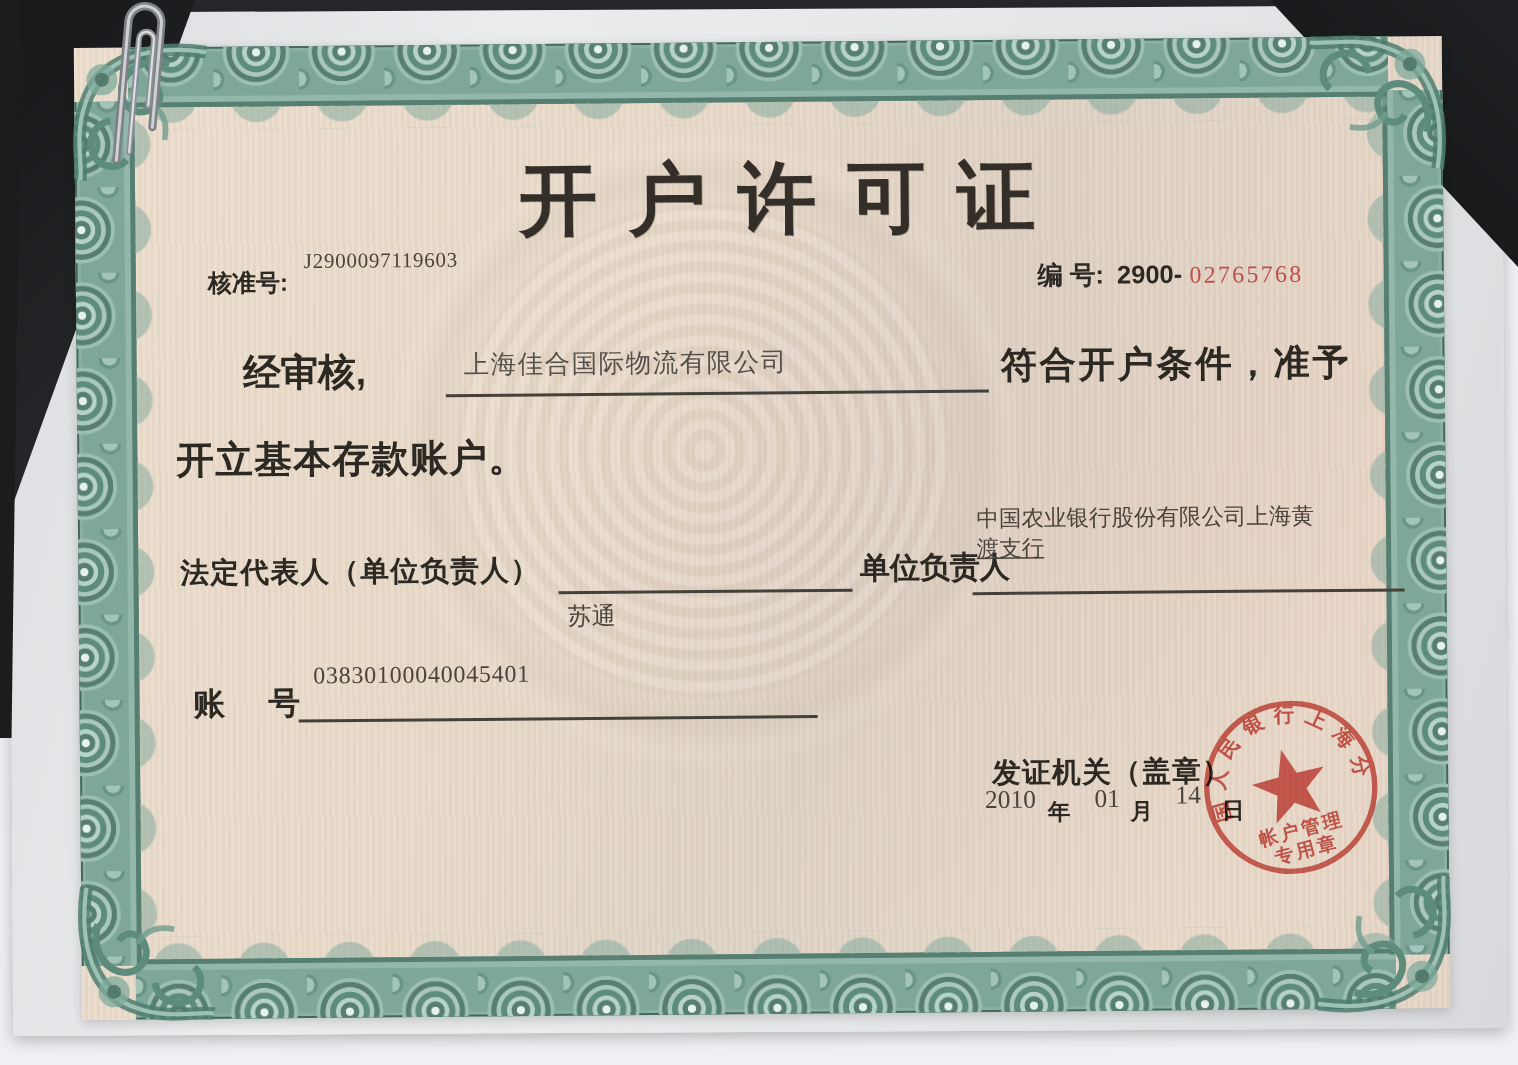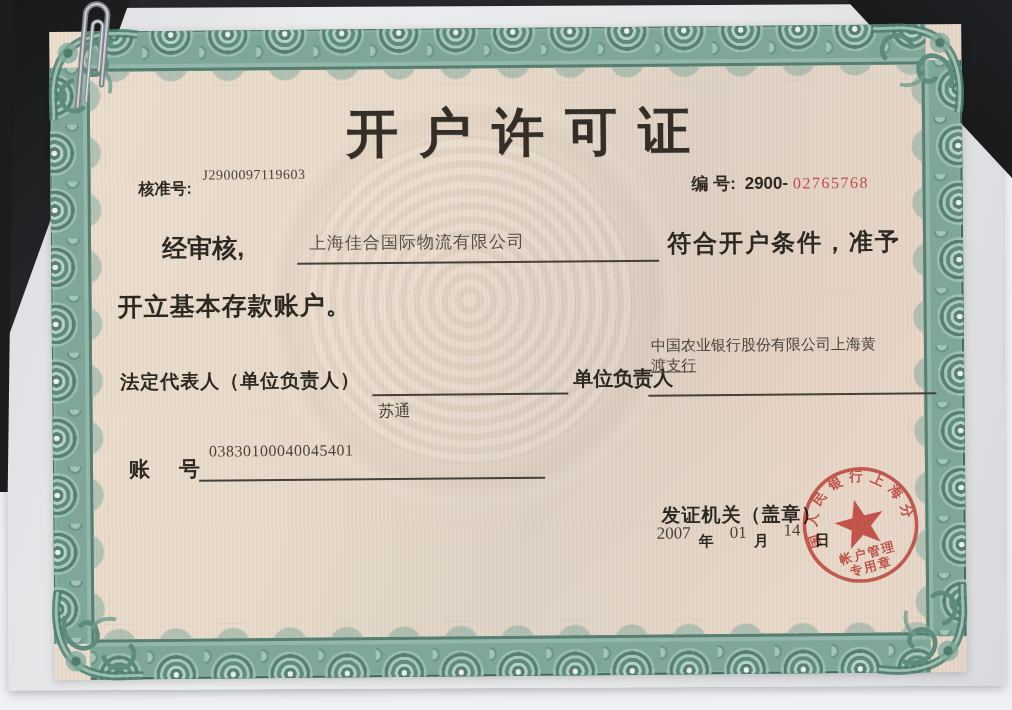--- a/index.html
+++ b/index.html
@@ -174,21 +174,21 @@
     <div class="t print" style="left:599px;top:310px;font-size:15px;">中国农业银行股份有限公司上海黄</div>
     <div class="t print" style="left:599px;top:330px;font-size:15px;text-decoration:underline;">渡支行</div>
     <div class="underline" style="left:596px;top:368px;width:288px;"></div>
 
     <div class="t lbl" style="left:76px;top:424px;font-size:21px;letter-spacing:4px;">账　号</div>
     <div class="t print" style="left:156px;top:412px;font-size:16px;letter-spacing:.5px;">03830100040045401</div>
     <div class="underline" style="left:146px;top:449px;width:346px;"></div>
 
     <div class="t lbl" style="left:608px;top:476px;font-size:19px;letter-spacing:1px;">发证机关（盖章）</div>
     <div class="t" style="left:603px;top:495px;width:230px;height:40px;">
-      <span class="print" style="position:absolute;left:0;top:2px;font-size:17px;">2007</span>
+      <span class="print" style="position:absolute;left:0;top:2px;font-size:17px;">2010</span>
       <span class="lbl" style="position:absolute;left:42px;top:11px;font-size:15px;">年</span>
       <span class="print" style="position:absolute;left:73px;top:2px;font-size:17px;text-align:center;">01</span>
       <span class="lbl" style="position:absolute;left:97px;top:11px;font-size:15px;">月</span>
       <span class="print" style="position:absolute;left:127px;top:0;font-size:17px;">14</span>
       <span class="lbl" style="position:absolute;left:158px;top:11px;font-size:15px;">日</span>
     </div>
 
     <div class="seal-wrap">
       <svg width="146" height="146" viewBox="-73 -73 146 146">
         <circle cx="0" cy="0" r="56" fill="none" stroke="#cf5149" stroke-width="3.6" opacity=".95"></circle>

